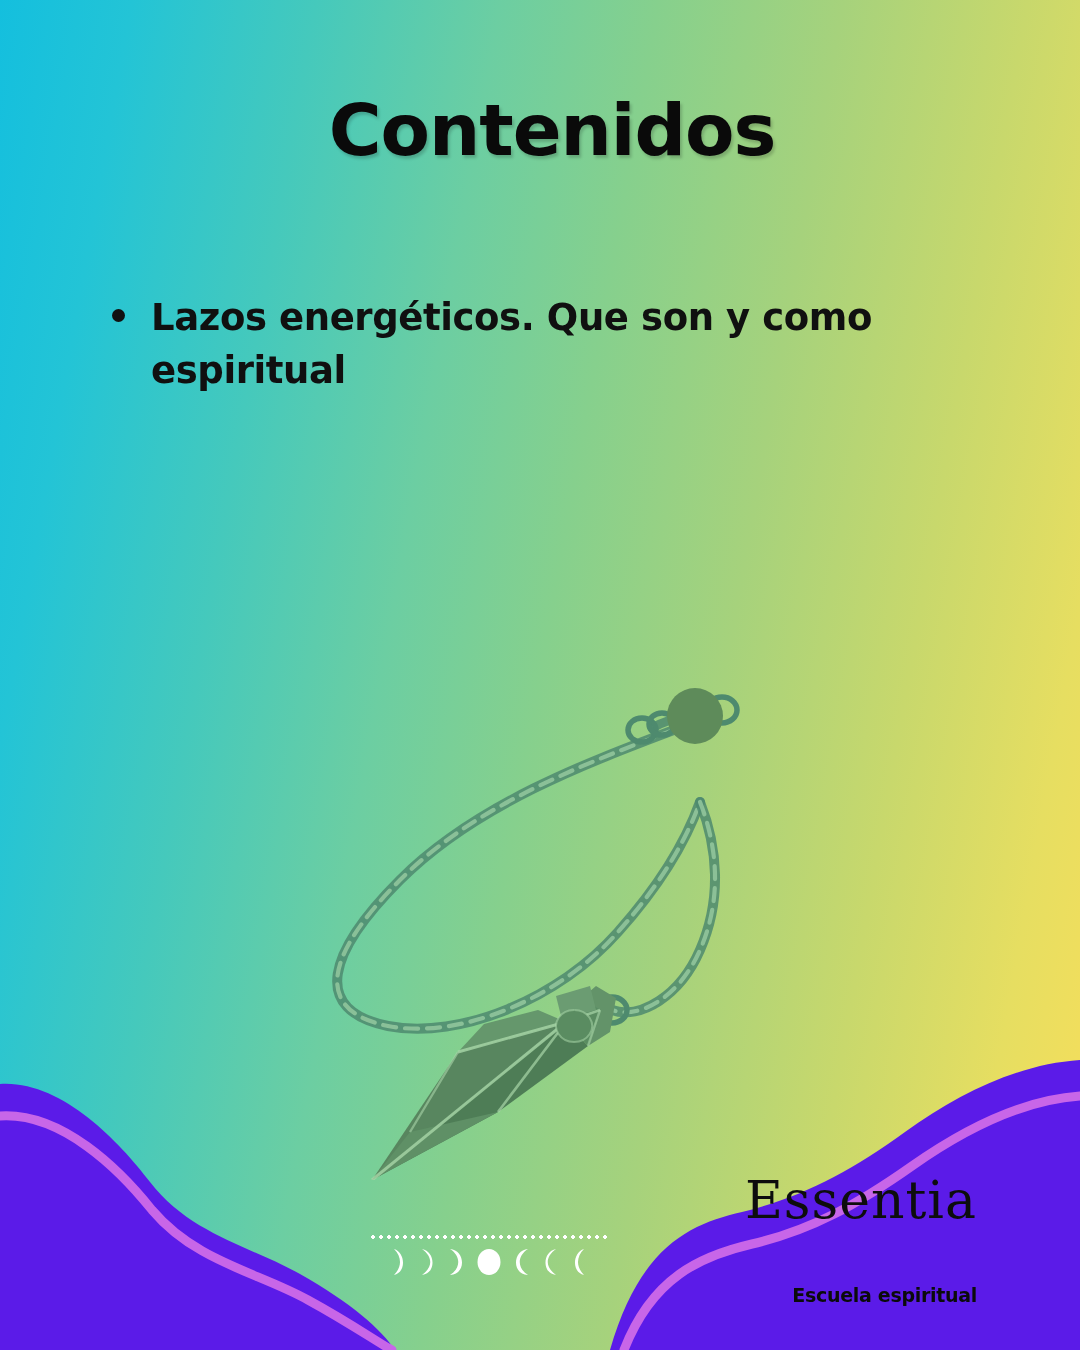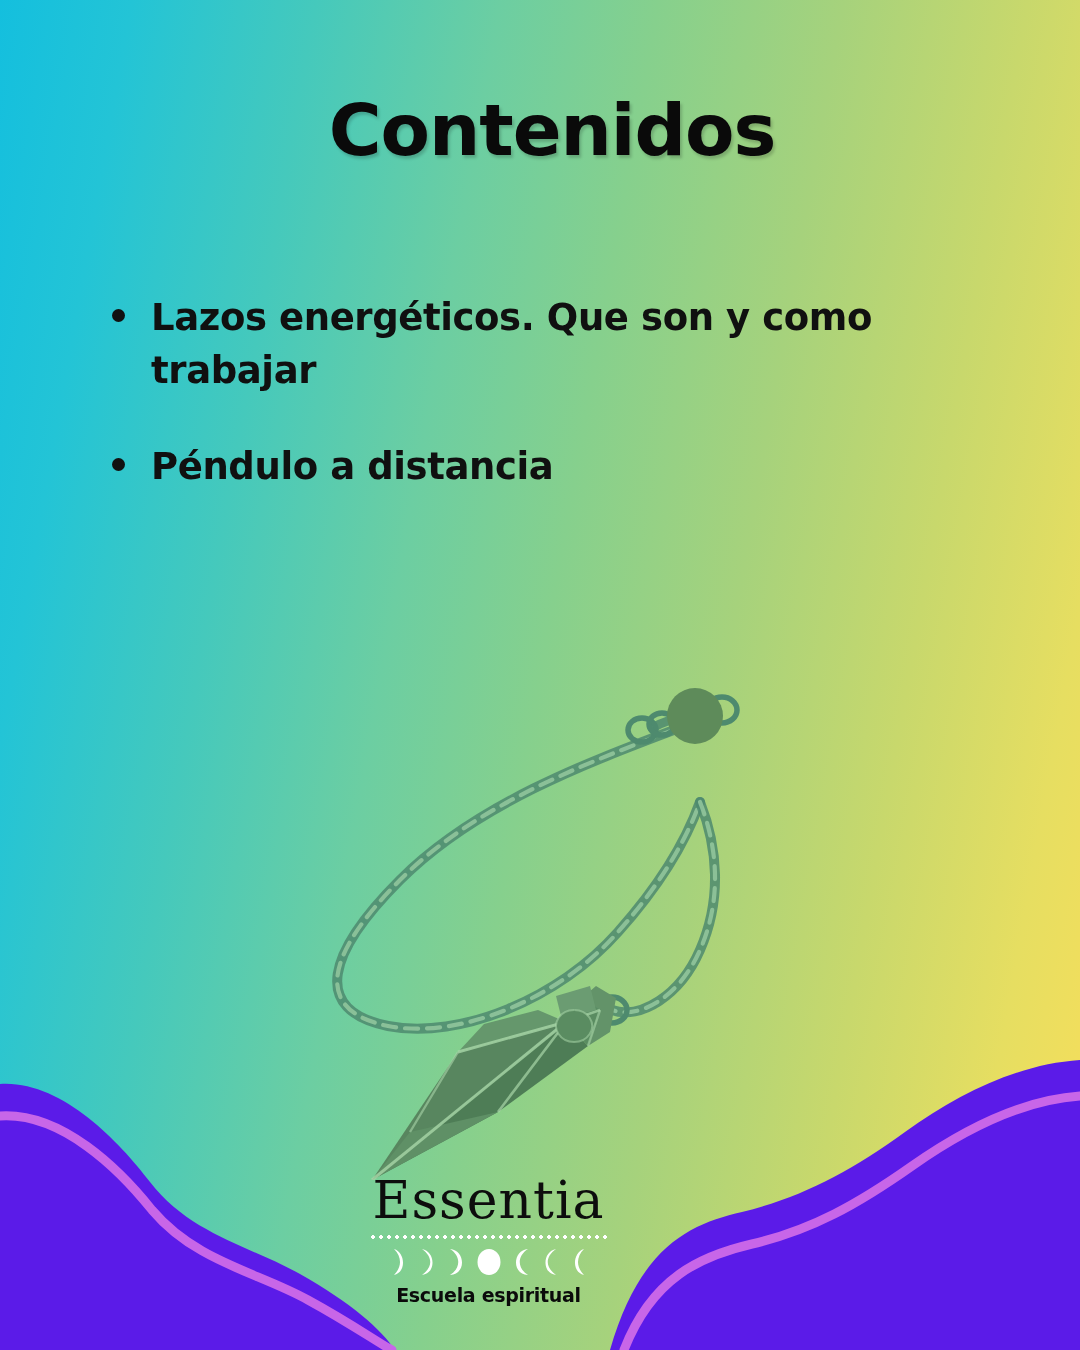--- a/index.html
+++ b/index.html
@@ -80,21 +80,21 @@
     height: 500px;
     pointer-events: none;
   }
 
   
   #logo {
     position: absolute;
     left: 0;
     top: 1174px;
     width: 977px;
-    text-align: center;
+    text-align: right;
     z-index: 4;
   }
   #logo-word {
     font-family: "DejaVu Serif", serif;
     font-weight: 400;
     font-size: 52px;
     color: #0D0D0D;
     letter-spacing: 1px;
     line-height: 1;
   }
@@ -136,27 +136,23 @@
 <body>
 
 <div id="canvas">
 
   <div id="title">Contenidos</div>
 
   <div id="bullets">
 
     <div class="bullet-row">
       <span class="bullet-dot"></span>
-      <span class="bullet-text">Lazos energéticos. Que son y como trabajar</span>
+      <span class="bullet-text">Lazos energéticos. Que son y como espiritual</span>
     </div>
 
-    <div class="bullet-row">
-      <span class="bullet-dot"></span>
-      <span class="bullet-text">Péndulo a distancia</span>
-    </div>
 
 
   </div>
 
   <svg id="pendulum" viewBox="0 0 520 500">
     <defs>
 
       <g id="lnk">
         <ellipse cx="0" cy="0" rx="9" ry="5.2" fill="none" stroke="#4E8A6E" stroke-width="2.4"></ellipse>
       </g>

